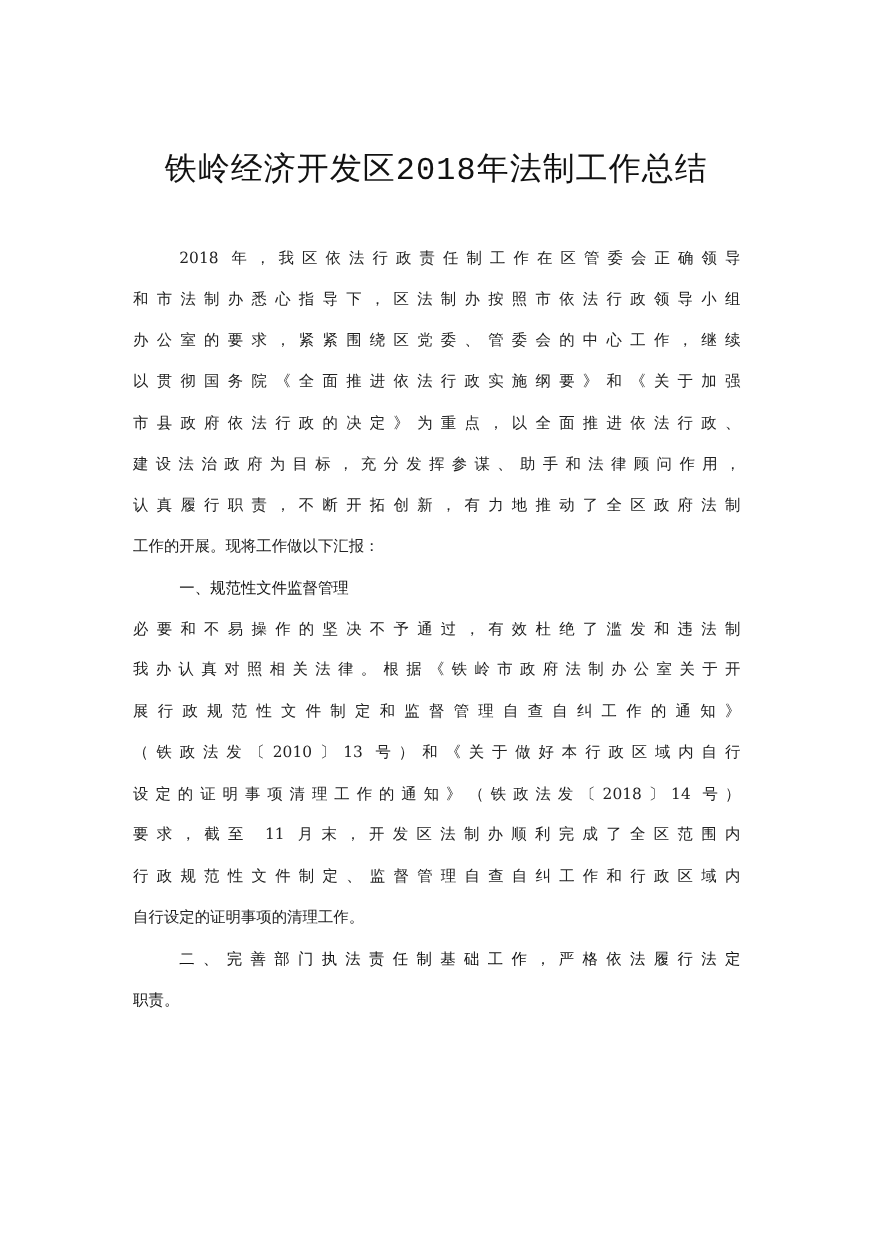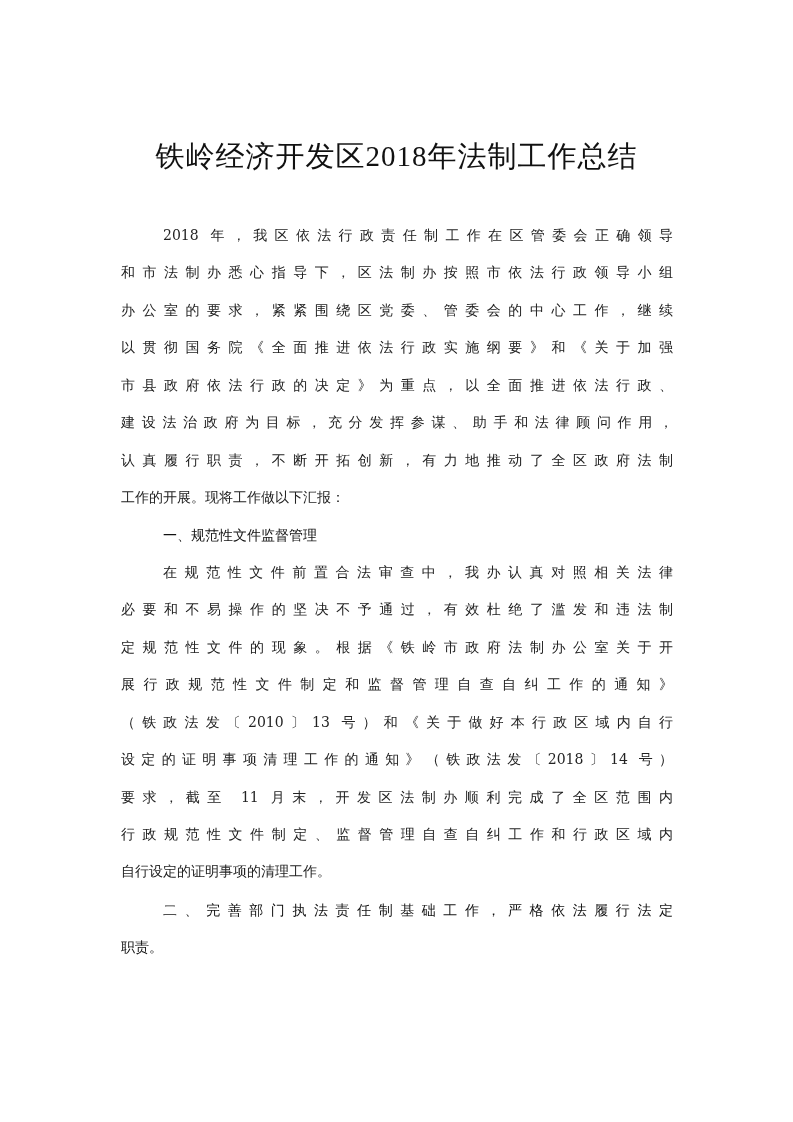--- a/index.html
+++ b/index.html
@@ -1,20 +1,20 @@
 <!DOCTYPE html>
 <html><head>
 <meta charset="utf-8">
 <style>
   html, body { margin: 0; padding: 0; background: #ffffff; }
   body { width: 793px; height: 1122px; position: relative; overflow: hidden; }
   .page { position: absolute; left: 0; top: 0; width: 793px; height: 1122px; background: #fff; }
   .title {
     position: absolute; left: 0; top: 136px; width: 793px; text-align: center;
-    font-family: Liberation Serif, serif;
+    font-family: Liberation Mono, monospace;
     font-size: 29px; color: #111; letter-spacing: 1px; line-height: 40px;
   }
   .body {
     position: absolute; left: 121px; top: 217px; width: 552px;
     font-family: "DejaVu Serif", "Liberation Serif", serif;
     font-size: 14px; color: #222; line-height: 37.45px;
   }
   .line { white-space: nowrap; text-align: justify; text-align-last: justify; height: 37.45px; }
   .line.last { text-align-last: left; }
   .indent { padding-left: 42px; }
@@ -38,23 +38,22 @@
       <div class="line">建设法治政府为目标，充分发挥参谋、助手和法律顾问作用，</div>
       <div class="line">认真履行职责，不断开拓创新，有力地推动了全区政府法制</div>
       <div class="line last">工作的开展。现将工作做以下汇报：</div>
     </div>
 
     <div>
       <div class="line last indent heading">一、规范性文件监督管理</div>
     </div>
 
     <div>
-      <div class="line indent">在规范性文件前置合法审查中，我办认真对照相关法律</div>
       <div class="line">必要和不易操作的坚决不予通过，有效杜绝了滥发和违法制</div>
-      <div class="line">定规范性文件的现象。根据《铁岭市政府法制办公室关于开</div>
+      <div class="line">我办认真对照相关法律。根据《铁岭市政府法制办公室关于开</div>
       <div class="line">展行政规范性文件制定和监督管理自查自纠工作的通知》</div>
       <div class="line">（铁政法发〔2010〕13 号）和《关于做好本行政区域内自行</div>
       <div class="line">设定的证明事项清理工作的通知》（铁政法发〔2018〕14 号）</div>
       <div class="line">要求，截至 11 月末，开发区法制办顺利完成了全区范围内</div>
       <div class="line">行政规范性文件制定、监督管理自查自纠工作和行政区域内</div>
       <div class="line last">自行设定的证明事项的清理工作。</div>
     </div>
 
     <div class="gap">
       <div class="line indent heading">二、完善部门执法责任制基础工作，严格依法履行法定</div>

